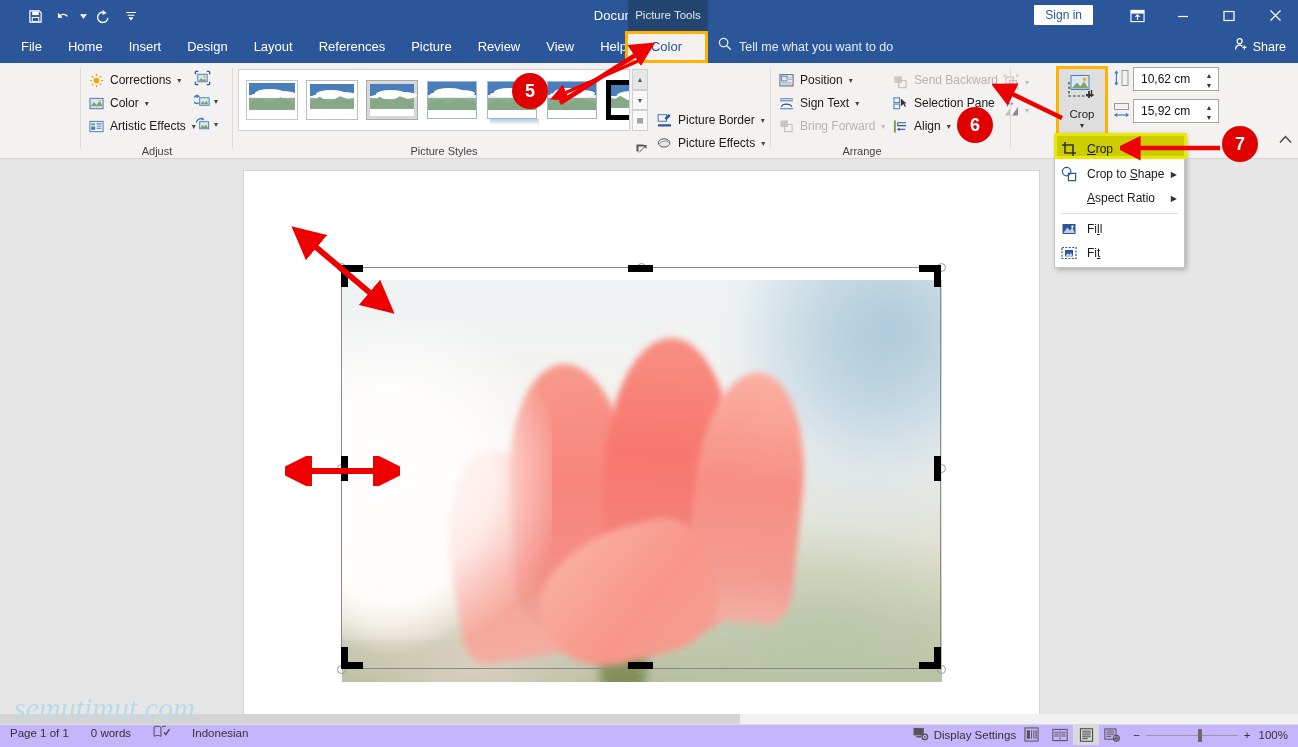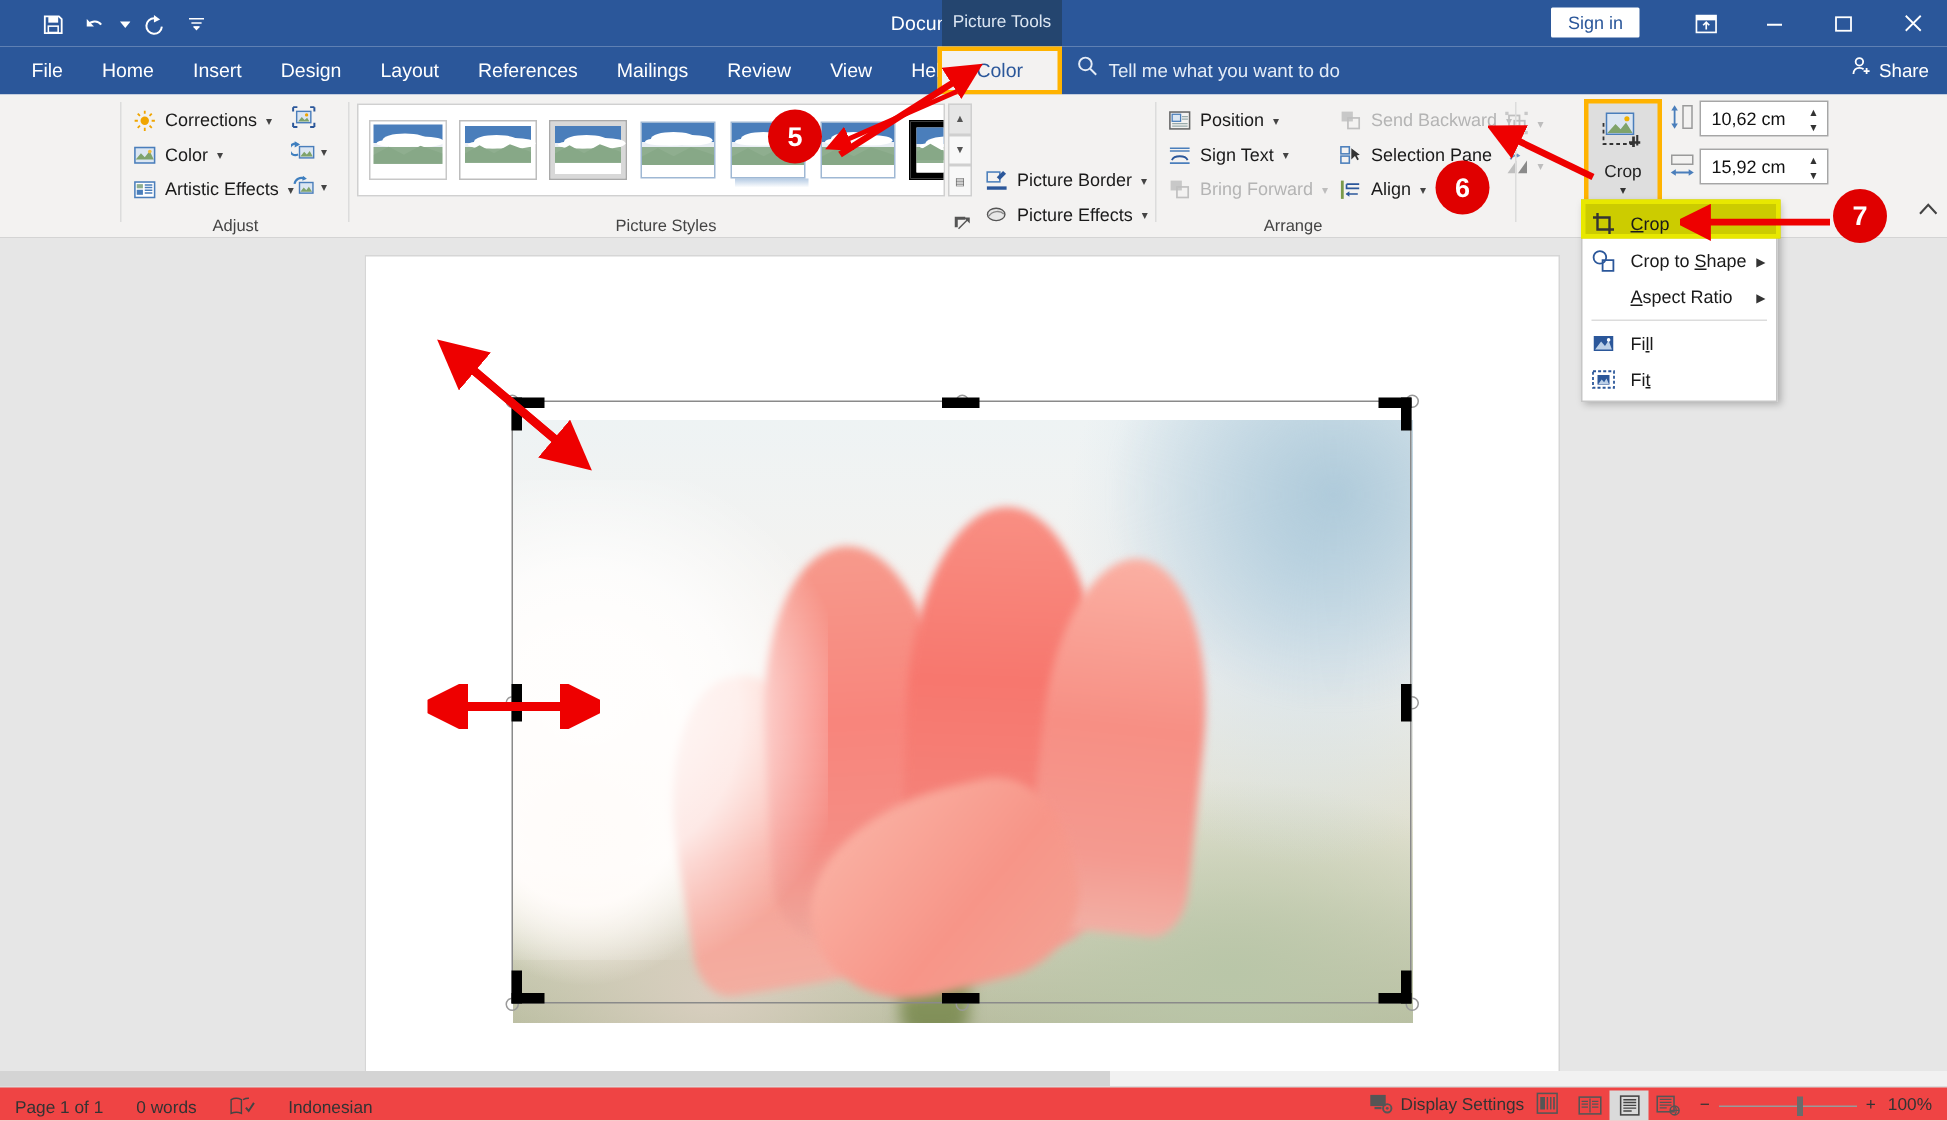--- a/index.html
+++ b/index.html
@@ -293,22 +293,22 @@
   
   .watermark {
     position: absolute; left: 14px; top: 691px;
     font-family: "Liberation Serif", serif; font-style: italic;
     font-size: 30px; color: #b8dbe8; z-index: 20;
   }
 
   
   .statusbar {
     position: absolute; left: 0; top: 724px; width: 1298px; height: 23px;
-    background: #ef4444; border-top: 1px solid #dcdcdc;
-    display: flex; align-items: flex-end; font-size: 11.5px; color: #333;
+    background: #c4b5fd; border-top: 1px solid #dcdcdc;
+    display: flex; align-items: flex-start; font-size: 11.5px; color: #333;
   }
   .sb-left { display: flex; align-items: center; gap: 22px; padding-left: 10px; }
   .sb-right { position: absolute; right: 10px; display: flex; align-items: center; gap: 8px; }
   .viewbtn { width: 26px; height: 20px; display: flex; align-items: center; justify-content: center; }
   .viewbtn.active { background: #dadada; }
   .zoomslider { display: flex; align-items: center; gap: 6px; }
   .zline { width: 92px; height: 1px; background: #9a9a9a; position: relative; }
   .zthumb { position: absolute; left: 52px; top: -6px; width: 4px; height: 13px; background: #6b6b6b; }
   .doc-hscroll {
     position: absolute; left: 0; top: 714px; width: 1298px; height: 10px; background: #f1f1f1;
@@ -387,21 +387,21 @@
   </div>
 
   <div class="tabbar">
     <div class="tabs">
       <div class="tab">File</div>
       <div class="tab">Home</div>
       <div class="tab">Insert</div>
       <div class="tab">Design</div>
       <div class="tab">Layout</div>
       <div class="tab">References</div>
-      <div class="tab">Mailings</div>
+      <div class="tab">Picture</div>
       <div class="tab">Review</div>
       <div class="tab">View</div>
       <div class="tab">Help</div>
     </div>
 
     <div class="tab-format-wrap">
       <span class="fmt">Color</span>
     </div>
 
     <div class="tellme">
@@ -632,21 +632,21 @@
         <span class="icoslot">
           <svg width="15" height="15" viewBox="0 0 16 16">
               <rect x="1.5" y="1.5" width="8" height="7" fill="#c8c8c8"></rect>
               <rect x="6" y="6" width="8" height="7.5" fill="none" stroke="#c0c0c0" stroke-width="1.2"></rect>
             </svg>
         </span>
         <span class="cap">Bring Forward</span>
         <span class="caret" style="color:#bdbdbd">▾</span>
       </div>
 
-      <div class="rrow" style="top:6px;left:120px;color:#b4b4b4;">
+      <div class="rrow" style="top:6px;left:120px;color:#b4b4b4;align-items:flex-end;">
         <span class="icoslot">
           <svg width="15" height="15" viewBox="0 0 16 16">
               <rect x="1.5" y="1.5" width="8" height="7" fill="#c8c8c8"></rect>
               <rect x="6" y="6" width="8" height="7.5" fill="none" stroke="#c0c0c0" stroke-width="1.2"></rect>
             </svg>
         </span>
         <span class="cap">Send Backward</span>
         <span class="caret" style="color:#bdbdbd">▾</span>
       </div>
       <div class="rrow" style="top:29px;left:120px;">
@@ -922,20 +922,21 @@
           <path d="M0,0 L5.5,2.8 L0,5.5 z" fill="#ee0000"></path>
         </marker>
       </defs>
     <line x1="100" y1="13" x2="8" y2="13" stroke="#ee0000" stroke-width="4.5" marker-end="url(#ahm)"></line>
   </svg>
 
   <div class="badge" style="left:512px; top:73px;">5</div>
   <div class="badge" style="left:957px; top:107px;">6</div>
   <div class="badge" style="left:1222px; top:126px;">7</div>
 
+  <div class="watermark">semutimut.com</div>
 
   <div class="doc-hscroll">
     <div class="bar"></div>
   </div>
 
   <div class="statusbar">
     <div class="sb-left">
       <span>Page 1 of 1</span>
       <span>0 words</span>
       <span>

